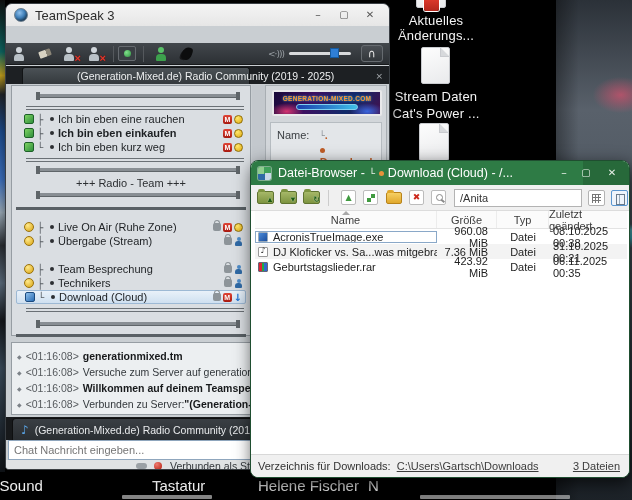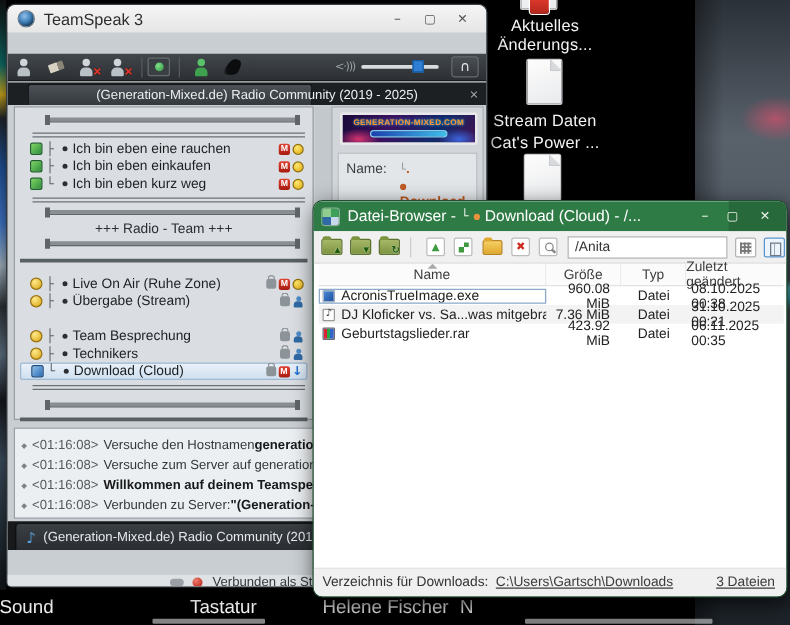--- a/index.html
+++ b/index.html
@@ -276,21 +276,21 @@
         <div class="chrow" style="top:26px;">
           <span class="ch-ico green"></span>
           <span class="branch mid"></span>
           <span class="chdot"></span>
           <span class="chlabel">Ich bin eben eine rauchen</span>
           <span class="badges">
               <span class="bg-m"></span>
               <span class="bg-warn"></span>
             </span>
         </div>
-        <div class="chrow" style="top:40px;">
+        <div class="chrow" style="top:40px;font-weight:bold;">
           <span class="ch-ico green"></span>
           <span class="branch mid"></span>
           <span class="chdot"></span>
           <span class="chlabel">Ich bin eben einkaufen</span>
           <span class="badges">
               <span class="bg-m"></span>
               <span class="bg-warn"></span>
             </span>
         </div>
         <div class="chrow" style="top:54px;">
@@ -393,21 +393,20 @@
             <span class="ip-val" style="font-weight:normal;color:#4a4e52;">Opus Voice</span>
           </div>
         </div>
       </div>
     </div>
 
     <div class="logpanel">
       <div class="logline">
         <span class="log-bullet"></span>
         <span class="log-time">&lt;01:16:08&gt;</span>
-        <span>Versuche den Hostnamen </span>
         <span class="log-bold">generationmixed.tm</span>
       </div>
       <div class="logline">
         <span class="log-bullet"></span>
         <span class="log-time">&lt;01:16:08&gt;</span>
         <span>Versuche zum Server auf generationmixed.tmsp</span>
         <span class="log-bold"></span>
       </div>
       <div class="logline">
         <span class="log-bullet"></span>
@@ -424,20 +423,21 @@
     </div>
 
     <div class="ts-bottom-tabs">
       <div class="ts-btab">
         <span class="note"></span>
         <span class="btab-label">(Generation-Mixed.de) Radio Community (2017 - 2025)</span>
       </div>
       <div class="btab-side"></div>
     </div>
 
+    <input class="chatinput" placeholder="Chat Nachricht eingeben..." style="">
 
     <div class="ts-status">
       <span class="st-cloud"></span>
       <span class="st-err"></span>
       <span>Verbunden als Steve</span>
     </div>
   </div>
 
   <div class="fb">
     <div class="fb-titlebar">

